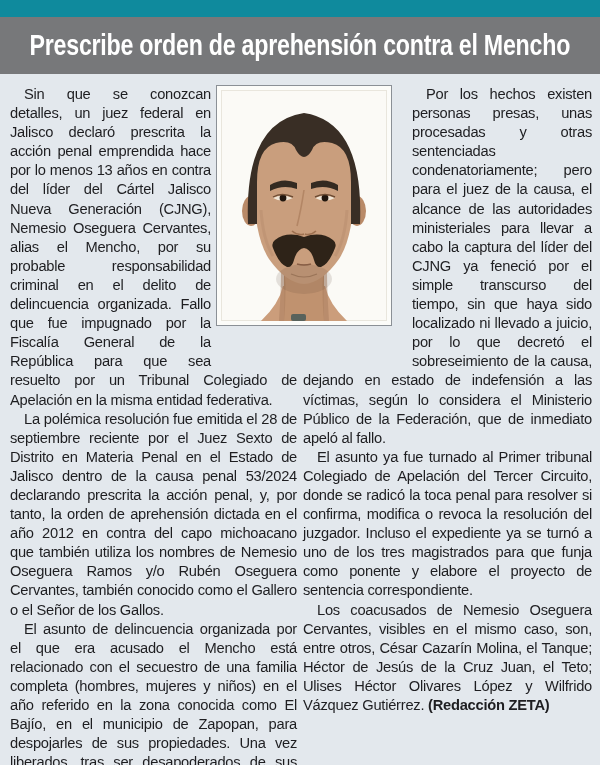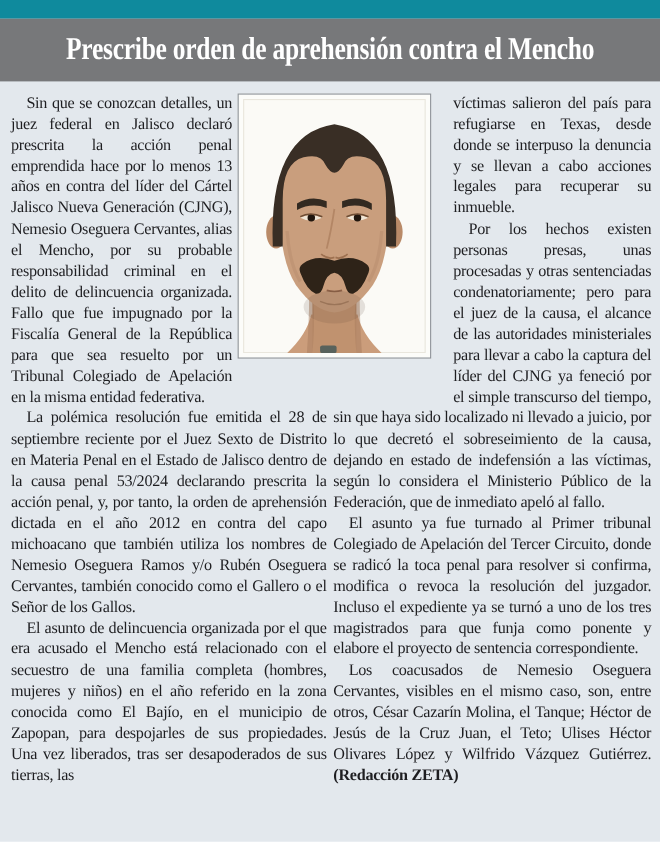--- a/index.html
+++ b/index.html
@@ -1,21 +1,21 @@
 <!DOCTYPE html>
 <html lang="es"><head>
 <meta charset="utf-8">
 <style>
   html,body{margin:0;padding:0;}
   .page{
     position:relative;
     width:600px;height:765px;
     background:#e3e8ed;
     overflow:hidden;
-    font-family:Liberation Serif, serif;
+    font-family:Liberation Sans, sans-serif;
   }
   .topbar{
     position:absolute;left:0;top:0;width:600px;height:17px;
     background:#0f8a9d;
   }
   .banner{
     position:absolute;left:0;top:17px;width:600px;height:57px;
     background:#77787a;
     display:flex;align-items:center;justify-content:center;
   }
@@ -61,21 +61,20 @@
 
   <div class="col col1">
     <div class="wrap-spacer"></div>
     <p class="para">Sin que se conozcan detalles, un juez federal en Jalisco declaró prescrita la acción penal emprendida hace por lo menos 13 años en contra del líder del Cártel Jalisco Nueva Generación (CJNG), Nemesio Oseguera Cervantes, alias el Mencho, por su probable responsabilidad criminal en el delito de delincuencia organizada. Fallo que fue impugnado por la Fiscalía General de la República para que sea resuelto por un Tribunal Colegiado de Apelación en la misma entidad federativa.</p>
     <p class="para">La polémica resolución fue emitida el 28 de septiembre reciente por el Juez Sexto de Distrito en Materia Penal en el Estado de Jalisco dentro de la causa penal 53/2024 declarando prescrita la acción penal, y, por tanto, la orden de aprehensión dictada en el año 2012 en contra del capo michoacano que también utiliza los nombres de Nemesio Oseguera Ramos y/o Rubén Oseguera Cervantes, también conocido como el Gallero o el Señor de los Gallos.</p>
     <p class="para">El asunto de delincuencia organizada por el que era acusado el Mencho está relacionado con el secuestro de una familia completa (hombres, mujeres y niños) en el año referido en la zona conocida como El Bajío, en el municipio de Zapopan, para despojarles de sus propiedades. Una vez liberados, tras ser desapoderados de sus tierras, las</p>
   </div>
 
   <div class="col col2">
     <div class="wrap-spacer"></div>
-    <p class="para cont">víctimas salieron del país para refugiarse en Texas, desde donde se interpuso la denuncia y se llevan a cabo acciones legales para recuperar su inmueble.</p>
     <p class="para">Por los hechos existen personas presas, unas procesadas y otras sentenciadas condenatoriamente; pero para el juez de la causa, el alcance de las autoridades ministeriales para llevar a cabo la captura del líder del CJNG ya feneció por el simple transcurso del tiempo, sin que haya sido localizado ni llevado a juicio, por lo que decretó el sobreseimiento de la causa, dejando en estado de indefensión a las víctimas, según lo considera el Ministerio Público de la Federación, que de inmediato apeló al fallo.</p>
     <p class="para">El asunto ya fue turnado al Primer tribunal Colegiado de Apelación del Tercer Circuito, donde se radicó la toca penal para resolver si confirma, modifica o revoca la resolución del juzgador. Incluso el expediente ya se turnó a uno de los tres magistrados para que funja como ponente y elabore el proyecto de sentencia correspondiente.</p>
     <p class="para"><span>Los coacusados de Nemesio Oseguera Cervantes, visibles en el mismo caso, son, entre otros, César Cazarín Molina, el Tanque; Héctor de Jesús de la Cruz Juan, el Teto; Ulises Héctor Olivares López y Wilfrido Vázquez Gutiérrez. </span><b class="byline">(Redacción ZETA)</b></p>
   </div>
 
   <div class="photo">
     <svg viewBox="0 0 166 231" xmlns="http://www.w3.org/2000/svg">
 
       <rect x="0" y="0" width="166" height="231" fill="#fbfaf6"></rect>
       <rect x="0" y="0" width="166" height="231" fill="none" stroke="#e9e6dd" stroke-width="2"></rect>

